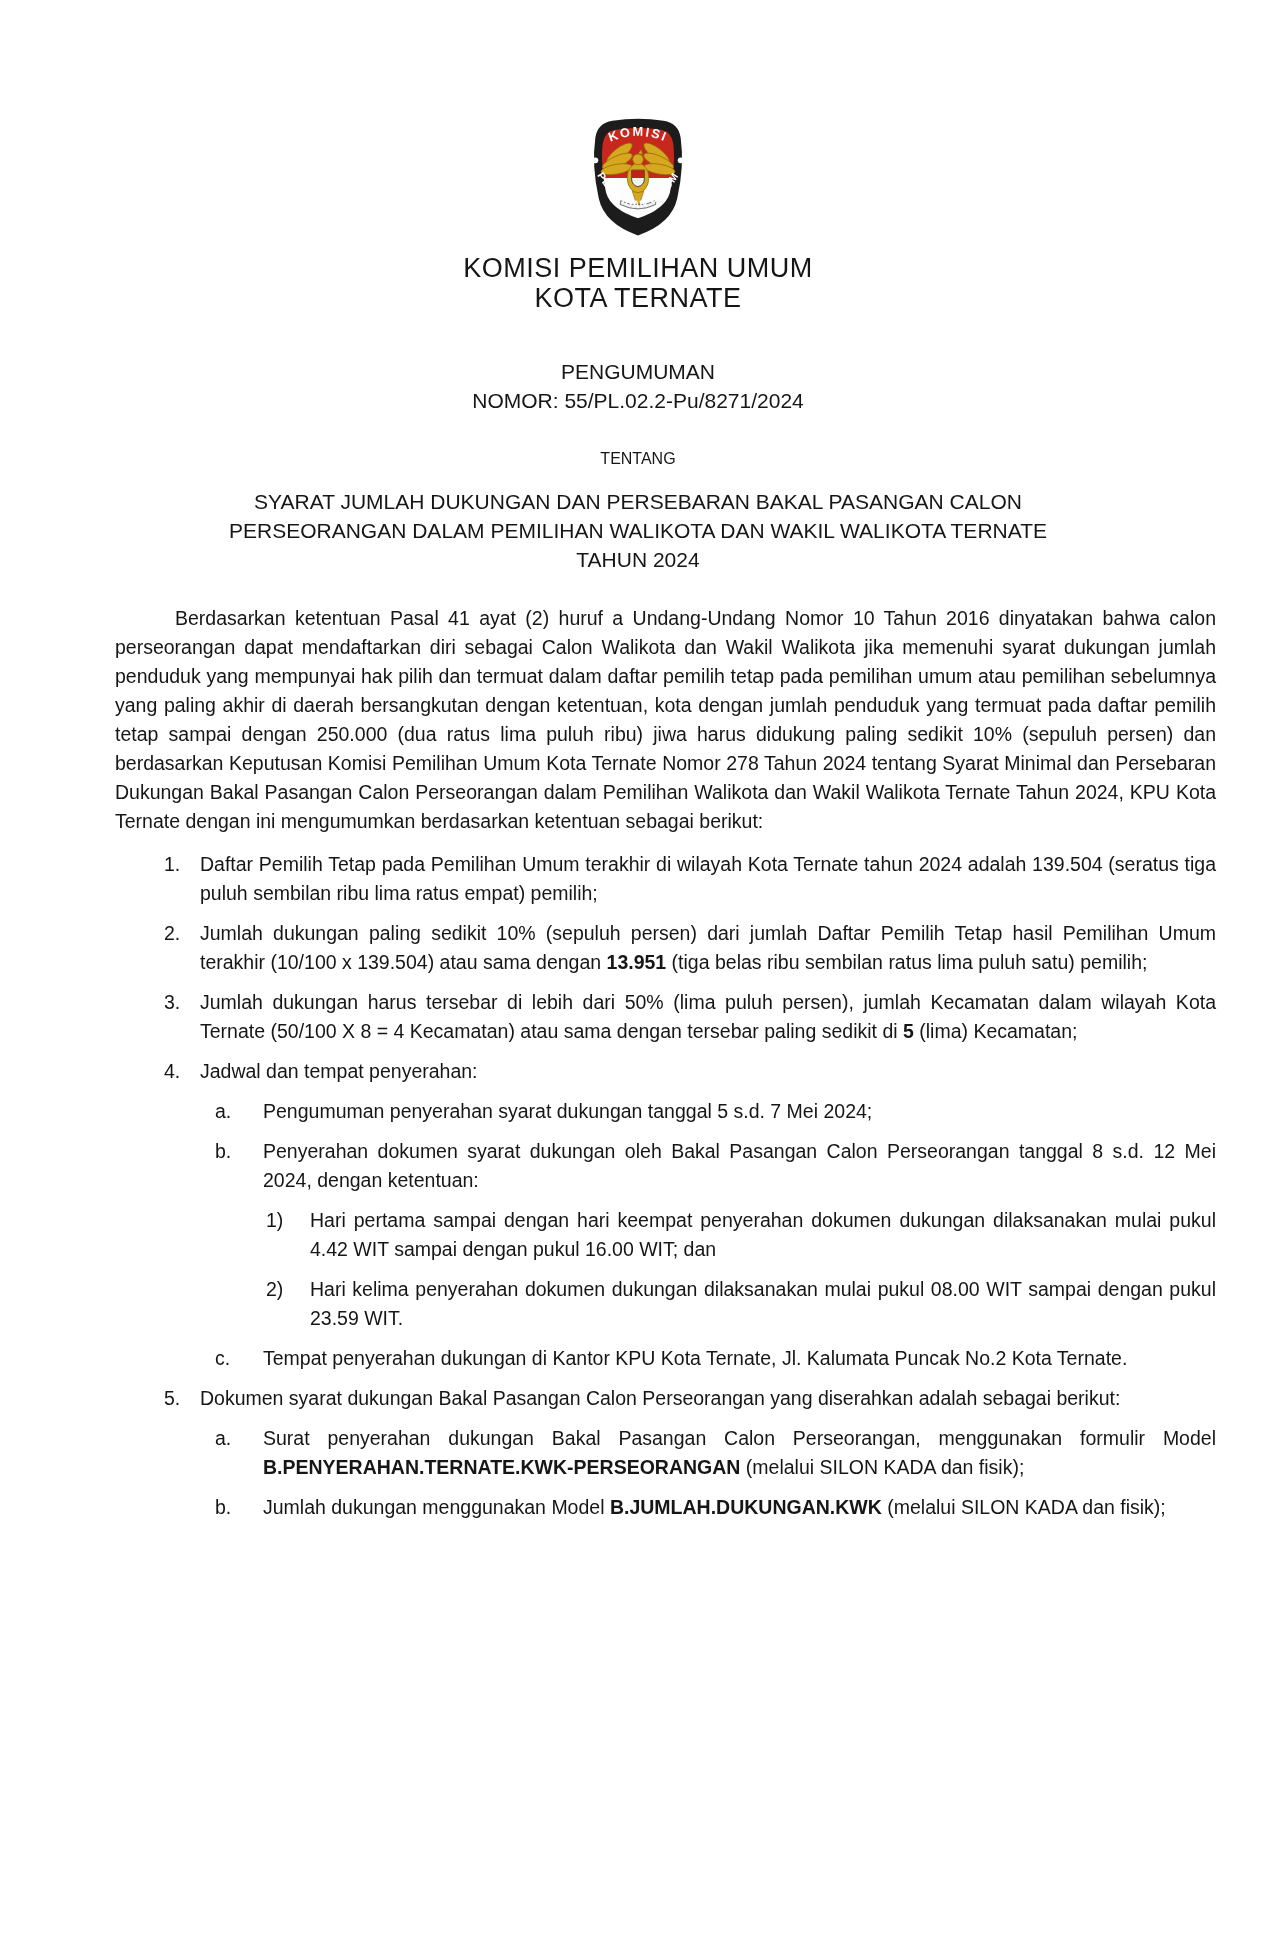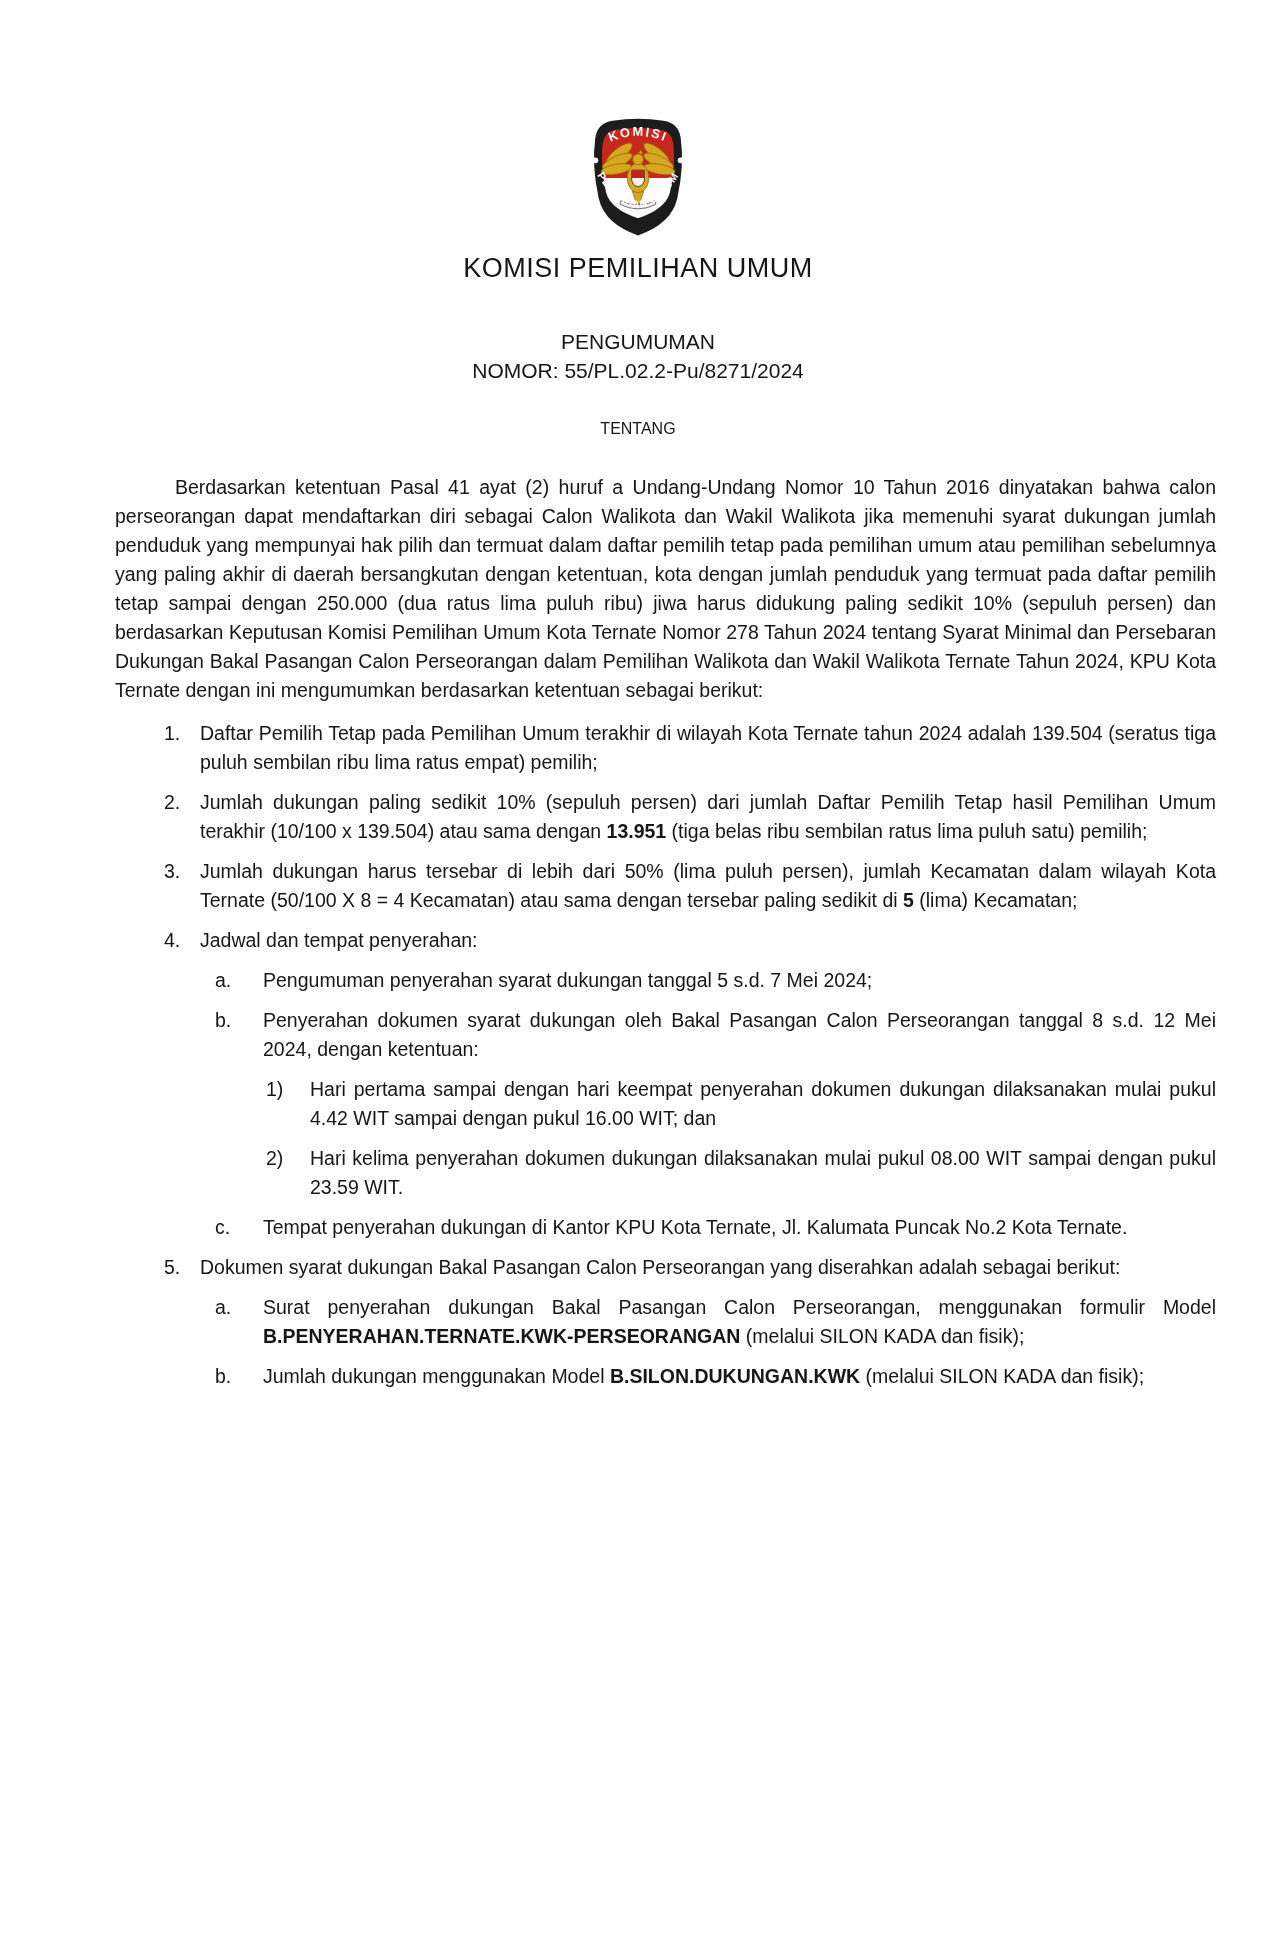--- a/index.html
+++ b/index.html
@@ -102,29 +102,35 @@
       <text font-family="Liberation Sans, sans-serif" font-size="13" font-weight="bold" fill="#ffffff" letter-spacing="2">
         <textPath href="#arcTop" startOffset="50%" text-anchor="middle">KOMISI</textPath>
       </text>
       <text font-family="Liberation Sans, sans-serif" font-size="10.5" font-weight="bold" fill="#ffffff" letter-spacing="1">
         <textPath href="#arcBot" startOffset="50%" text-anchor="middle">PEMILIHAN U MUM</textPath>
       </text>
     </svg>
 
     <div class="org-name">
       <div>KOMISI PEMILIHAN UMUM</div>
+      <div>KOTA TERNATE</div>
     </div>
 
     <div class="announce-block">
       <div>PENGUMUMAN</div>
       <div>NOMOR: 55/PL.02.2-Pu/8271/2024</div>
     </div>
 
     <div class="about-label">TENTANG</div>
 
+    <div class="doc-title">
+      <div>SYARAT JUMLAH DUKUNGAN DAN PERSEBARAN BAKAL PASANGAN CALON</div>
+      <div>PERSEORANGAN DALAM PEMILIHAN WALIKOTA DAN WAKIL WALIKOTA TERNATE</div>
+      <div>TAHUN 2024</div>
+    </div>
   </div>
 
   <div class="content">
 
     <p class="opening">Berdasarkan ketentuan Pasal 41 ayat (2) huruf a Undang-Undang Nomor 10 Tahun 2016 dinyatakan bahwa calon perseorangan dapat mendaftarkan diri sebagai Calon Walikota dan Wakil Walikota jika memenuhi syarat dukungan jumlah penduduk yang mempunyai hak pilih dan termuat dalam daftar pemilih tetap pada pemilihan umum atau pemilihan sebelumnya yang paling akhir di daerah bersangkutan dengan ketentuan, kota dengan jumlah penduduk yang termuat pada daftar pemilih tetap sampai dengan 250.000 (dua ratus lima puluh ribu) jiwa harus didukung paling sedikit 10% (sepuluh persen) dan berdasarkan Keputusan Komisi Pemilihan Umum Kota Ternate Nomor 278 Tahun 2024 tentang Syarat Minimal dan Persebaran Dukungan Bakal Pasangan Calon Perseorangan dalam Pemilihan Walikota dan Wakil Walikota Ternate Tahun 2024, KPU Kota Ternate dengan ini mengumumkan berdasarkan ketentuan sebagai berikut:</p>
 
     <div class="list">
 
       <div class="row l1"><span class="marker">1.</span><span>Daftar Pemilih Tetap pada Pemilihan Umum terakhir di wilayah Kota Ternate tahun 2024 adalah 139.504 (seratus tiga puluh sembilan ribu lima ratus empat) pemilih;</span></div>
 
@@ -141,17 +147,17 @@
       <div class="row l3"><span class="marker">1)</span><span>Hari pertama sampai dengan hari keempat penyerahan dokumen dukungan dilaksanakan mulai pukul 4.42 WIT sampai dengan pukul 16.00 WIT; dan</span></div>
 
       <div class="row l3"><span class="marker">2)</span><span>Hari kelima penyerahan dokumen dukungan dilaksanakan mulai pukul 08.00 WIT sampai dengan pukul 23.59 WIT.</span></div>
 
       <div class="row l2"><span class="marker">c.</span><span>Tempat penyerahan dukungan di Kantor KPU Kota Ternate, Jl. Kalumata Puncak No.2 Kota Ternate.</span></div>
 
       <div class="row l1"><span class="marker">5.</span><span>Dokumen syarat dukungan Bakal Pasangan Calon Perseorangan yang diserahkan adalah sebagai berikut:</span></div>
 
       <div class="row l2"><span class="marker">a.</span><span>Surat penyerahan dukungan Bakal Pasangan Calon Perseorangan, menggunakan formulir Model </span><b class="bb">B.PENYERAHAN.TERNATE.KWK-PERSEORANGAN</b><span> (melalui SILON KADA dan fisik);</span></div>
 
-      <div class="row l2"><span class="marker">b.</span><span>Jumlah dukungan menggunakan Model </span><b class="bb">B.SILON.DUKUNGAN.KWK</b><span> (melalui SILON KADA dan fisik);</span></div>
+      <div class="row l2"><span class="marker">b.</span><span>Jumlah dukungan menggunakan Model </span><b class="bb">B.JUMLAH.DUKUNGAN.KWK</b><span> (melalui SILON KADA dan fisik);</span></div>
 
     </div>
   </div>
 </div>
 
 </body></html>

